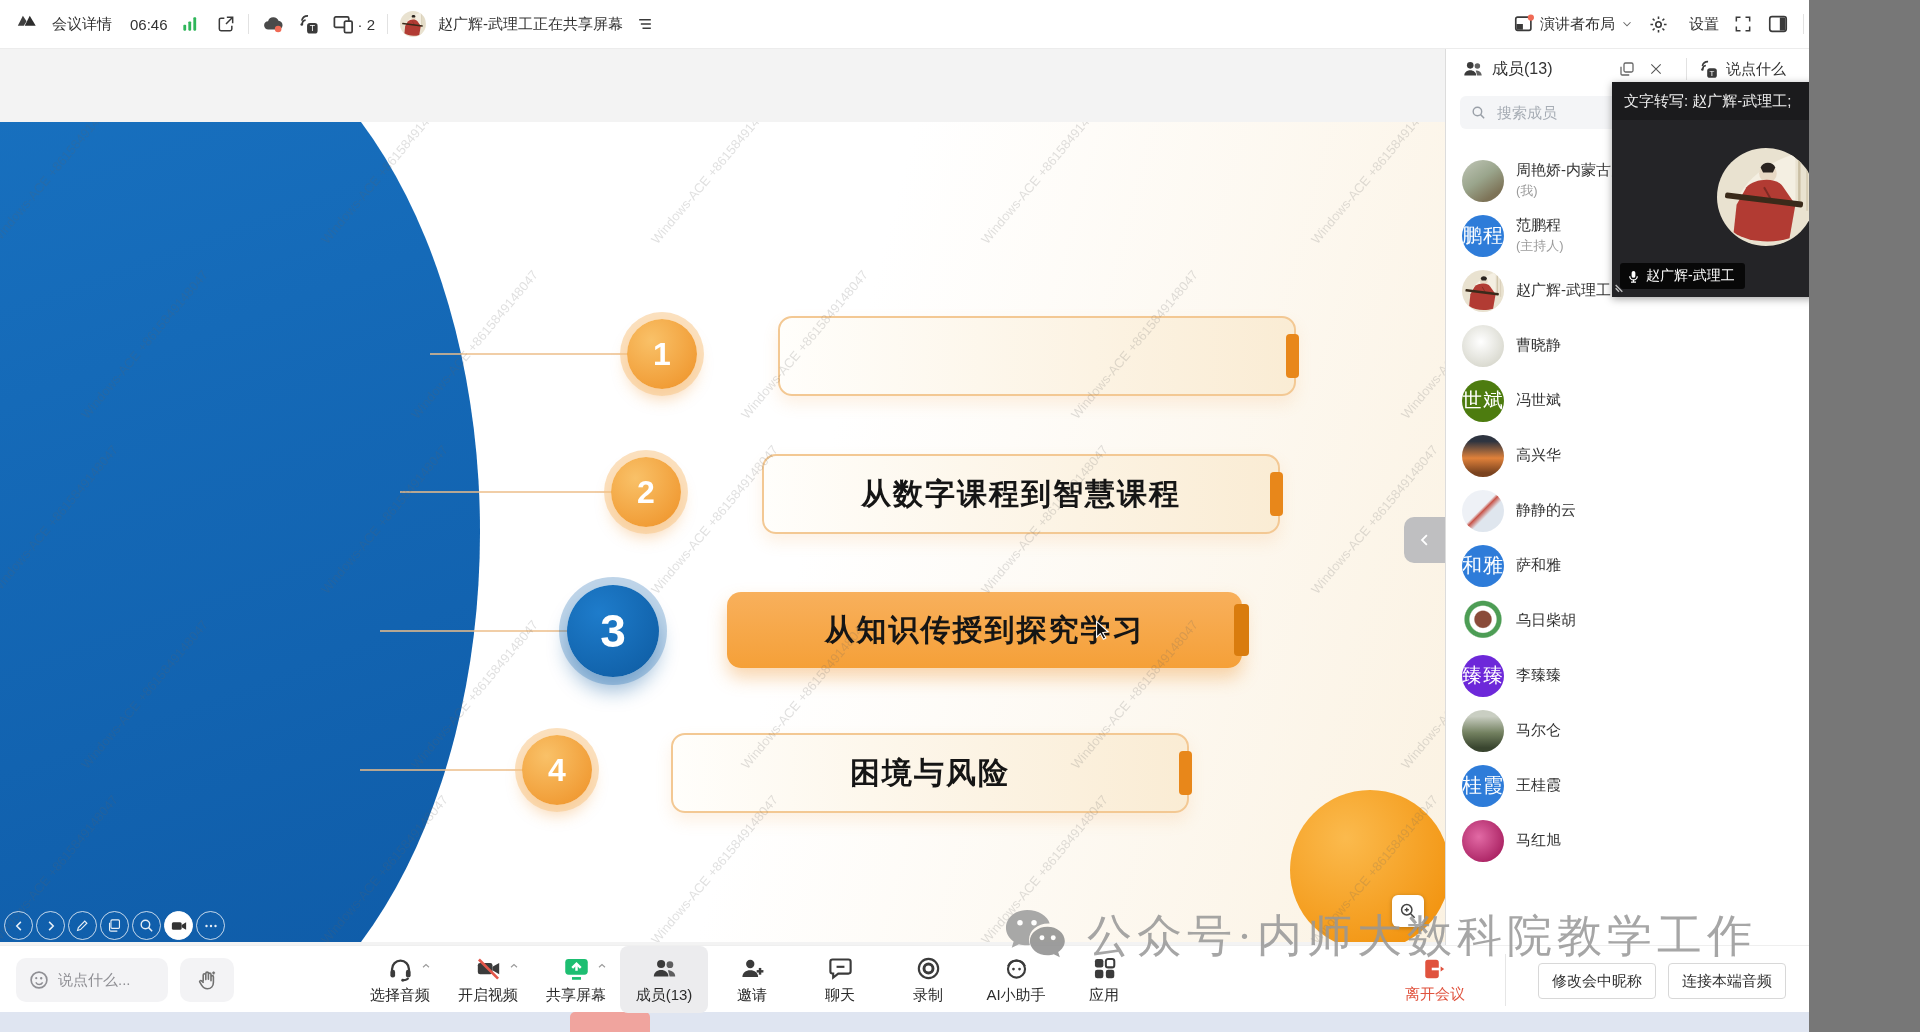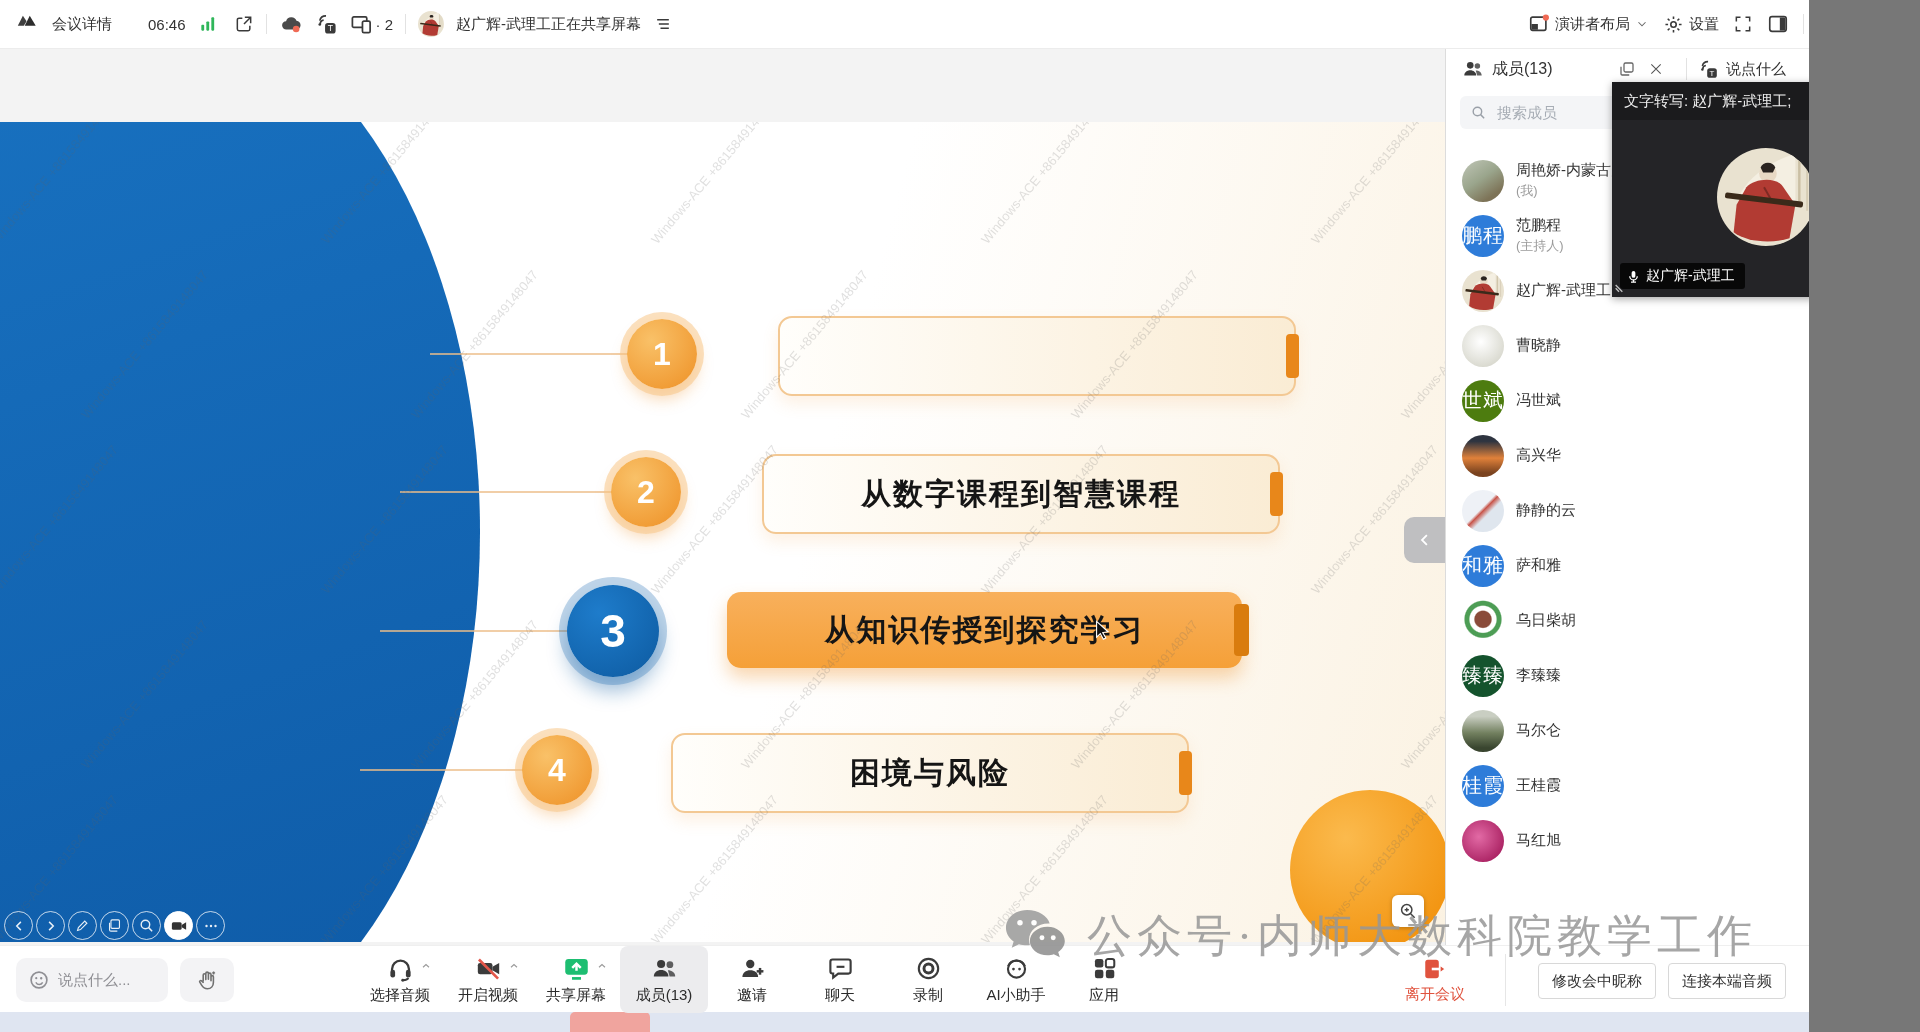--- a/index.html
+++ b/index.html
@@ -119,21 +119,21 @@
 <div class="app">
 
   <div class="titlebar">
     <span class="icon" style="width:26px;height:22px">
         <svg viewBox="0 0 24 24" xmlns="http://www.w3.org/2000/svg">
           <path d="M2 14 L7.5 3 L11.5 9 L8.5 14 Z" fill="#3f3f3f"></path>
           <path d="M9.5 14 L15 3 L21.5 14 Z" fill="#2d2d2d"></path>
         </svg>
       </span>
     <span class="tb-text">会议详情</span>
-    <span class="tb-text" style="margin-left:24px">06:46</span>
+    <span class="tb-text" style="margin-left:6px">06:46</span>
     <span class="icon" style="width:20px;height:20px">
         <svg viewBox="0 0 24 24" xmlns="http://www.w3.org/2000/svg">
           <rect x="4" y="13" width="3.4" height="7" rx="1" fill="#2fb65a"></rect>
           <rect x="10" y="9" width="3.4" height="11" rx="1" fill="#2fb65a"></rect>
           <rect x="16" y="4" width="3.4" height="16" rx="1" fill="#2fb65a"></rect>
         </svg>
       </span>
     <span class="icon" style="width:20px;height:20px;margin-left:4px">
         <svg viewBox="0 0 24 24" xmlns="http://www.w3.org/2000/svg">
           <path d="M10 5H6a2 2 0 0 0-2 2v11a2 2 0 0 0 2 2h11a2 2 0 0 0 2-2v-4" fill="none" stroke="#3a3a3a" stroke-width="1.8"></path>
@@ -195,21 +195,21 @@
               <circle cx="19.5" cy="5" r="3.4" fill="#f06a55"></circle>
             </svg>
           </span>
         <span class="tb-text">演讲者布局</span>
         <span class="icon" style="width:14px;height:14px">
             <svg viewBox="0 0 24 24" xmlns="http://www.w3.org/2000/svg">
               <path d="M6 9l6 6 6-6" fill="none" stroke="#666" stroke-width="1.8"></path>
             </svg>
           </span>
       </span>
-      <span style="display:flex;align-items:center;gap:5px">
+      <span style="display:flex;align-items:center;gap:20px">
         <span class="icon" style="width:21px;height:21px">
             <svg viewBox="0 0 24 24" xmlns="http://www.w3.org/2000/svg">
               <circle cx="12" cy="12" r="3.1" fill="none" stroke="#3a3a3a" stroke-width="1.8"></circle>
               <path d="M12 2.8v3M12 18.2v3M2.8 12h3M18.2 12h3M5.4 5.4l2.1 2.1M16.5 16.5l2.1 2.1M18.6 5.4l-2.1 2.1M7.5 16.5l-2.1 2.1" stroke="#3a3a3a" stroke-width="1.8"></path>
             </svg>
           </span>
         <span class="tb-text">设置</span>
       </span>
       <span class="icon" style="width:20px;height:20px">
           <svg viewBox="0 0 24 24" xmlns="http://www.w3.org/2000/svg">
@@ -623,21 +623,21 @@
             <span class="icon" style="width: 23px; height: 23px;">
               <svg viewBox="0 0 24 24" xmlns="http://www.w3.org/2000/svg">
                 <rect x="2.5" y="7" width="13" height="10" rx="2" fill="#8a8f99"></rect>
                 <path d="M15.5 10.5l6-3.5v10l-6-3.5z" fill="#8a8f99"></path>
                 <line x1="3.5" y1="4.5" x2="20.5" y2="20.5" stroke="#e4574a" stroke-width="2.2"></line>
               </svg>
             </span>
           </span>
         </div>
         <div class="mrow">
-          <span class="avatar" style="background: #14532d;">臻臻</span>
+          <span class="avatar" style="background: #6d28d9;">臻臻</span>
           <span class="mtext">
             <span class="mname">李臻臻</span>
           </span>
           <span class="micons">
             <span class="icon" style="width: 23px; height: 23px;">
               <svg viewBox="0 0 24 24" xmlns="http://www.w3.org/2000/svg">
                 <rect x="9" y="3" width="6" height="11" rx="3" fill="#8a8f99"></rect>
                 <path d="M6 11.5a6 6 0 0 0 12 0" fill="none" stroke="#8a8f99" stroke-width="2"></path>
                 <line x1="12" y1="17.5" x2="12" y2="21" stroke="#8a8f99" stroke-width="2"></line>
                 <line x1="8" y1="21" x2="16" y2="21" stroke="#8a8f99" stroke-width="2"></line>

